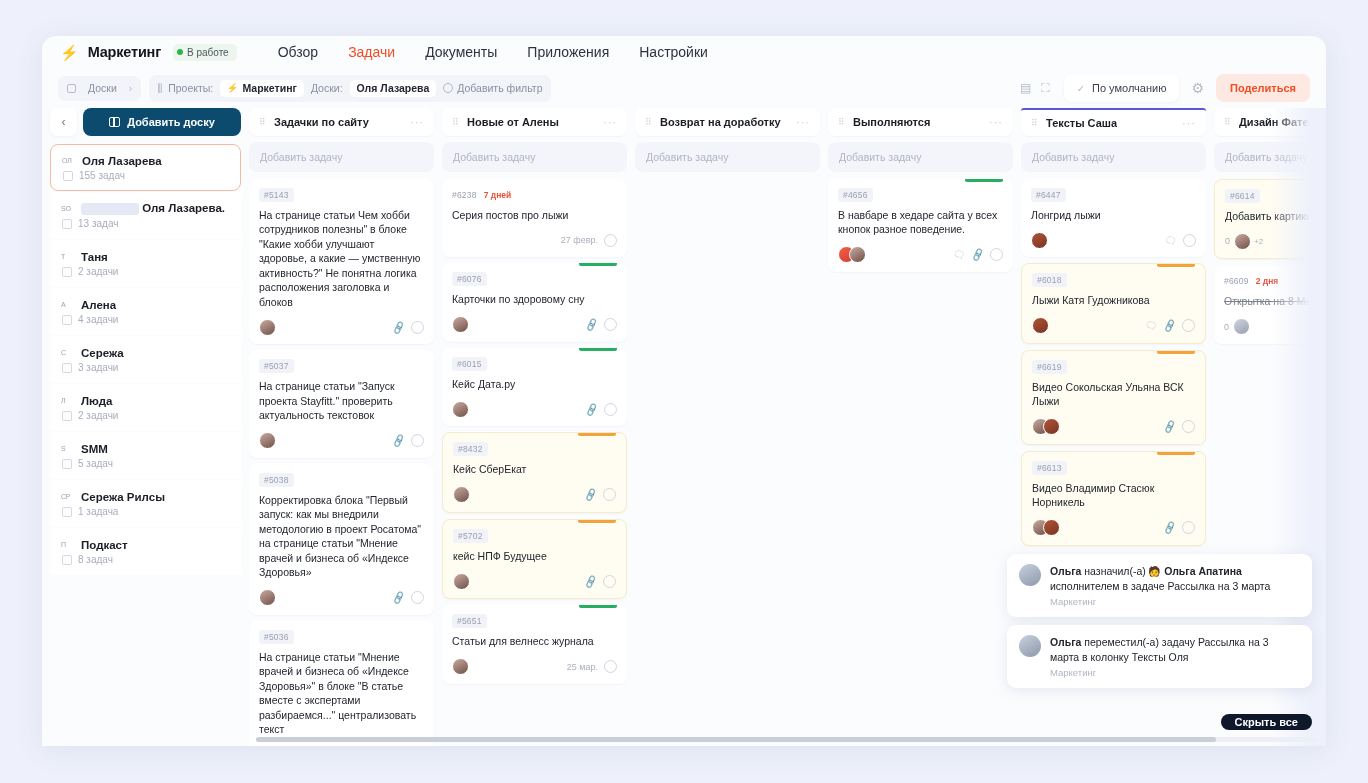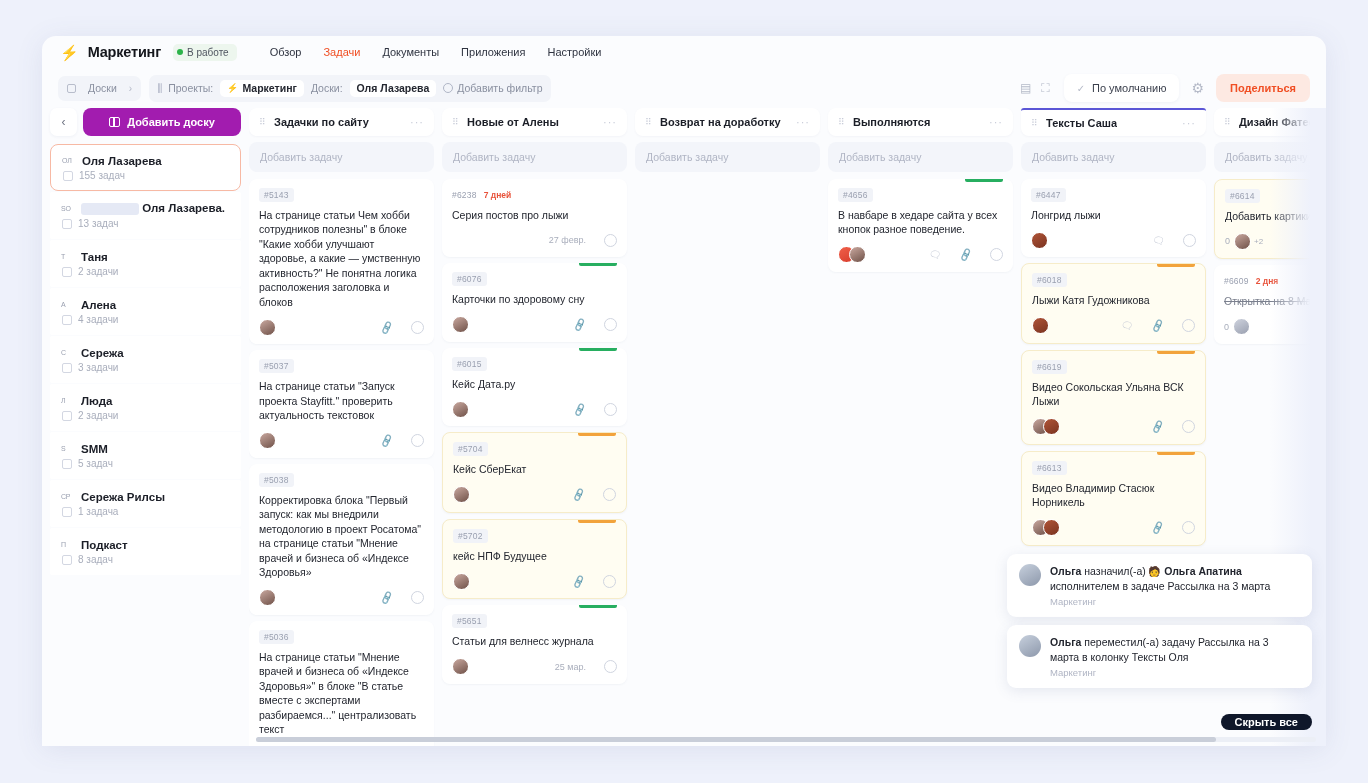--- a/index.html
+++ b/index.html
@@ -20,21 +20,21 @@
   .hdr{ height:32px; display:flex; align-items:center; padding:0 18px; gap:0; }
   .bolt{ font-size:15px; color:#f5a623; margin-right:9px; line-height:1; }
   .brand{ font-size:14.5px; font-weight:bold; color:#14161c; letter-spacing:-.2px; }
   .status-pill{
     margin-left:12px; background:#edf6ee; color:#4f5560; font-size:10px;
     padding:3px 8px 3px 4px; border-radius:5px; display:flex; align-items:center; gap:4px;
     font-weight:normal;
   }
   .dot{ width:6px;height:6px;border-radius:50%;background:#2cb34a; display:inline-block; }
   .nav{ display:flex; gap:22px; margin-left:33px; }
-  .nav a{ font-size:11px; color:#2e3340; text-decoration:none; }
+  .nav a{ font-size:14px; color:#2e3340; text-decoration:none;margin-left:8px; }
   .nav a.active{ color:#f04e23; }
 
   
   .fbar{ height:40px; display:flex; align-items:center; padding:0 16px; gap:8px; }
   .chip{
     background:#f2f4f9; border-radius:7px; height:25px; display:flex; align-items:center;
     gap:12px; padding:0 9px; font-size:10.5px; color:#8a90a0;
   }
   .chip .sq{ width:9px;height:9px;border:1.2px solid #b8bdcb; border-radius:2px; display:inline-block;}
   .chip .chev{ color:#b4b9c7; font-size:10px; }
@@ -70,21 +70,21 @@
 
   
   .side{ width:207px; flex:0 0 207px; padding:0 8px 0 8px; }
   .side-top{ display:flex; align-items:center; gap:6px; margin-bottom:8px;}
   .back-btn{
     width:27px;height:28px;background:#fff;border-radius:7px;display:flex;
     align-items:center;justify-content:center;color:#6e7382;font-size:12px;
     box-shadow:0 1px 3px rgba(90,100,140,.07);
   }
   .add-board{
-    flex:1;height:28px;background:#a21caf;border-radius:8px;color:#fff;
+    flex:1;height:28px;background:#0c4a6e;border-radius:8px;color:#fff;
     font-size:11px;font-weight:bold;display:flex;align-items:center;justify-content:center;gap:7px;
   }
   .bicon{ width:11px;height:10px;border:1.4px solid #fff;border-radius:2px;display:inline-block;position:relative;}
   .bicon:after{content:"";position:absolute;left:3.2px;top:-1.4px;width:1.4px;height:10px;background:#fff;}
   .blist{ display:flex;flex-direction:column;gap:1px; }
   .bitem{
     background:#fff; height:47px; padding:7px 11px; display:flex; flex-direction:column;
     justify-content:center; gap:3px; border-radius:2px;
   }
   .bitem:first-child{ border-radius:8px 8px 2px 2px; }
@@ -133,21 +133,21 @@
     width:17px;height:17px;border-radius:50%;display:inline-block;
     background:linear-gradient(150deg,#caa9a0,#6f5148); border:1.5px solid #fff;
   }
   .av.r{ background:linear-gradient(150deg,#f0604a,#d83c2c); }
   .av.o{ background:linear-gradient(150deg,#b05538,#7a3320); }
   .av.g{ background:linear-gradient(150deg,#cfd3de,#9aa0b0); }
   .avstack{ display:flex; }
   .avstack .av + .av{ margin-left:-6px; }
   .plus2{ font-size:8px;color:#a9aebc;margin-left:3px;}
   .zero{ font-size:9px;color:#a9aebc;margin-right:4px;}
-  .cmeta{ margin-left:auto; display:flex; align-items:center; gap:18px; color:#c5cad6; font-size:10px;}
+  .cmeta{ margin-left:auto; display:flex; align-items:center; gap:6px; color:#c5cad6; font-size:10px;}
   .date{ font-size:9px;color:#a9aebc; }
   .ring{ width:13px;height:13px;border:1.3px solid #d0d5e0;border-radius:50%;display:inline-block;}
   .clip{ display:inline-block; transform:rotate(-20deg); font-size:10px; }
 
   
   .toasts{ position:absolute; right:14px; bottom:58px; width:305px; display:flex;flex-direction:column;gap:8px;}
   .toast{
     background:#fff; border-radius:9px; padding:10px 12px; display:flex; gap:9px;
     box-shadow:0 3px 14px rgba(80,90,140,.13);
   }
@@ -442,21 +442,21 @@
                   </span>
                   <span class="cmeta">
                     <span class="clip">🔗</span>
                     <i class="ring"></i>
                   </span>
                 </div>
               </div>
               <div class="card tint-y">
                 <i class="bar amber"></i>
                 <div class="cid-row">
-                  <span class="cid">#5704</span>
+                  <span class="cid">#8432</span>
                 </div>
                 <div class="ctext">Кейс СберЕкат</div>
                 <div class="cfoot">
                   <span class="avstack">
                     <i class="av"></i>
                   </span>
                   <span class="cmeta">
                     <span class="clip">🔗</span>
                     <i class="ring"></i>
                   </span>

